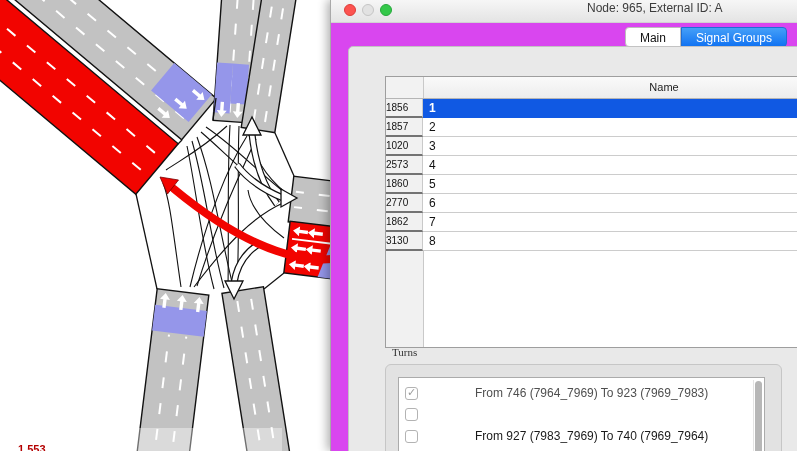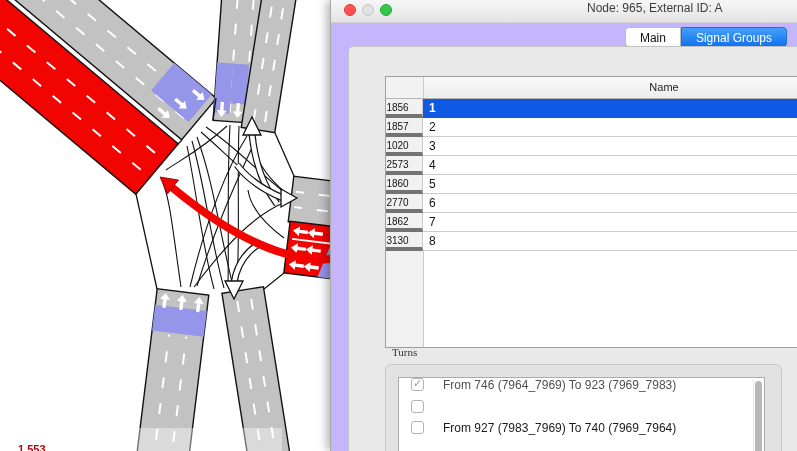--- a/index.html
+++ b/index.html
@@ -5,21 +5,21 @@
   html,body{margin:0;padding:0;background:#fff;}
   .stage{position:relative;width:797px;height:451px;overflow:hidden;background:#fff;
          font-family:"Liberation Sans","DejaVu Sans",sans-serif;}
 
   
   .canvas{position:absolute;left:0;top:0;width:340px;height:451px;}
   .corner-label{position:absolute;left:18px;top:443px;font-size:11px;font-weight:bold;
                 color:#b40000;white-space:nowrap;}
 
   
-  .window{position:absolute;left:330px;top:0;width:467px;height:451px;background:#c4b5fd;
+  .window{position:absolute;left:330px;top:0;width:467px;height:451px;background:#d946ef;
           border-left:1px solid #a9a9a9;box-shadow:-3px 0 9px rgba(0,0,0,.30);overflow:hidden;}
   .titlebar{position:absolute;left:0;top:0;right:0;height:22px;
             background:linear-gradient(#f6f6f6,#e4e4e4);border-bottom:1px solid #d2d2d2;}
   .tl{position:absolute;top:4px;width:12px;height:12px;border-radius:50%;box-sizing:border-box;}
   .tl.close{left:13px;background:#fc5350;border:1px solid #dd3d39;}
   .tl.min{left:31px;background:#e2e2e2;border:1px solid #c5c5c5;}
   .tl.zoom{left:49px;background:#34c84a;border:1px solid #27a83c;}
   .title{position:absolute;left:256px;top:1px;font-size:12px;color:#3c3c3c;white-space:nowrap;}
 
   .tabs{position:absolute;top:27px;right:11px;height:20px;display:flex;padding-left:20px;}
@@ -34,34 +34,34 @@
 
   
   .sgtable{position:absolute;left:36px;top:29px;width:520px;height:272px;background:#fff;
            border:1px solid #9e9e9e;box-sizing:border-box;overflow:hidden;}
   .thead{display:flex;height:21px;border-bottom:1px solid #b5b5b5;}
   .thead .corner{width:37px;background:#f2f2f2;border-right:1px solid #c9c9c9;}
   .thead .namehdr{flex:1;background:linear-gradient(#fafafa,#ededed);text-align:center;
                   font-size:11px;line-height:21px;color:#222;}
   .trow{display:flex;height:19px;}
   .rh{width:37px;box-sizing:border-box;background:#f1f1f1;border-right:1px solid #c9c9c9;
-      border-bottom:4px solid #737373;font-size:10px;line-height:18px;text-align:center;
+      border-bottom:2px solid #737373;font-size:10px;line-height:18px;text-align:left;
       padding-right:13px;color:#111;}
   .rv{flex:1;font-size:12px;line-height:18px;padding-left:6px;border-bottom:1px solid #cccccc;color:#111;}
   .trow[data-selected="true"] .rv{background:#1059e3;color:#fff;font-weight:bold;
                                   border-bottom-color:#1059e3;}
   .tfill{height:99px;background:linear-gradient(90deg,#f1f1f1 0 37px,#c9c9c9 37px 38px,#fff 38px);}
 
   
   .turns-label{position:absolute;left:43px;top:299px;font-size:11px;color:#333;font-family:Liberation Serif, serif;}
   .turns-box{position:absolute;left:36px;top:317px;width:397px;height:160px;background:#e2e2e2;
              border:1px solid #c6c6c6;border-radius:6px;box-sizing:border-box;}
   .turns-list{position:absolute;left:12px;top:12px;right:16px;height:140px;background:#fff;
               border:1px solid #ababab;overflow:hidden;}
-  .titem{display:flex;align-items:flex-start;height:21.5px;padding-left:12px;}
+  .titem{display:flex;align-items:flex-end;height:21.5px;padding-left:6px;gap:38px;}
   .cb{width:13px;height:13px;box-sizing:border-box;border:1px solid #b3b3b3;border-radius:3px;
       background:#fff;margin-right:19px;position:relative;flex:0 0 13px;}
   .cb[data-checked="true"]::after{content:"\2713";position:absolute;left:1px;top:-2px;
       font-size:11px;font-weight:bold;color:#9b9b9b;}
   .tlabel{font-size:12px;color:#1a1a1a;white-space:nowrap;}
   .titem.checked .tlabel{color:#4f4f4f;}
   .vscroll{position:absolute;right:1px;top:2px;width:9px;bottom:2px;border-left:1px solid #e4e4e4;}
   .vthumb{position:absolute;left:1px;top:1px;width:7px;height:135px;border-radius:4px;background:#b7b7b7;}
 </style>
 </head>

